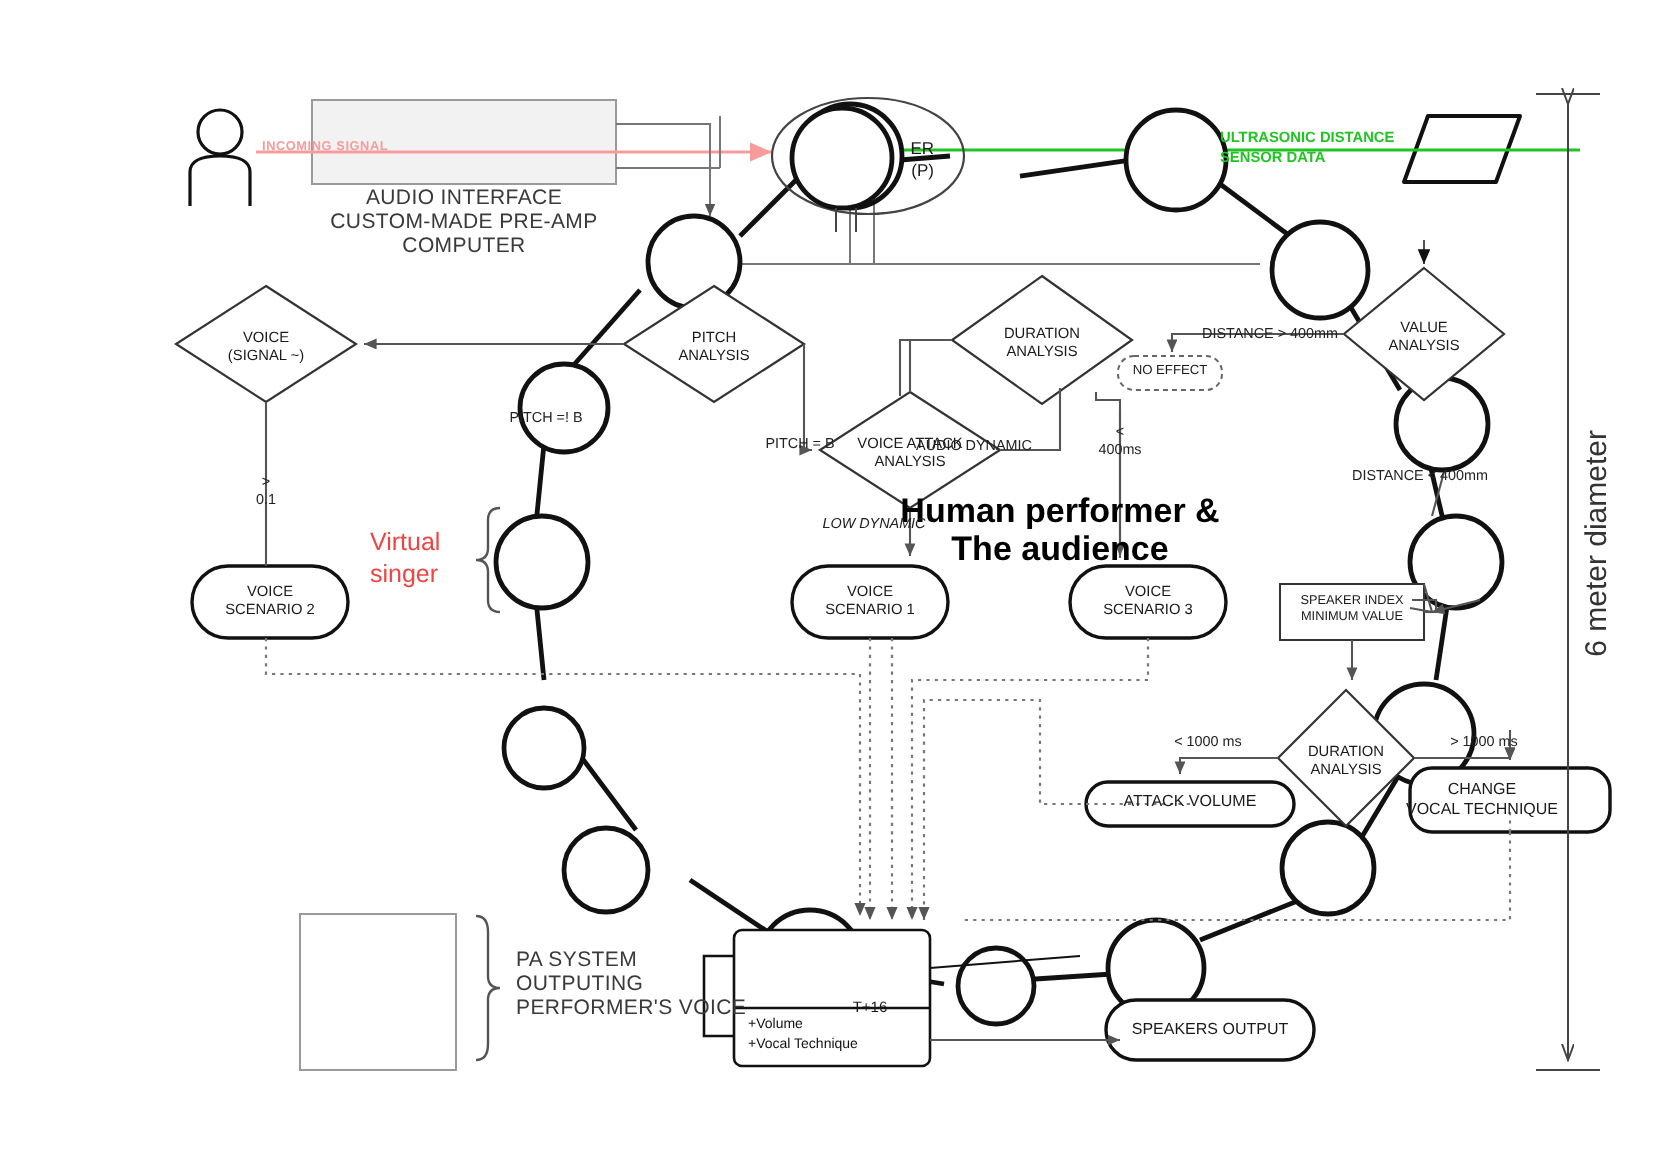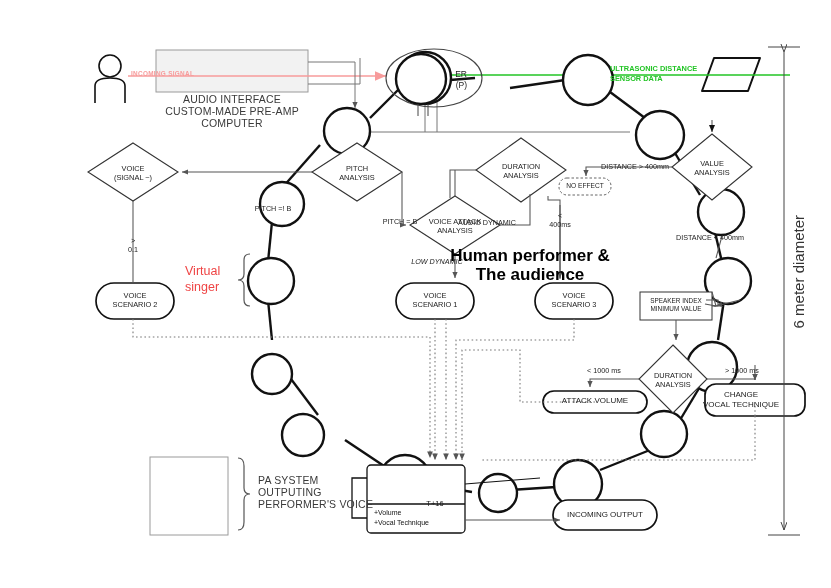--- a/index.html
+++ b/index.html
@@ -240,21 +240,21 @@
   <div class="node-txt" style="left:96px;top:291px;width:78px;">VOICE
 SCENARIO 2</div>
   <div class="node-txt" style="left:396px;top:291px;width:78px;">VOICE
 SCENARIO 1</div>
   <div class="node-txt" style="left:535px;top:291px;width:78px;">VOICE
 SCENARIO 3</div>
   <div class="node-txt" style="left:559px;top:182px;width:52px;font-size:6.6px;">NO EFFECT</div>
   <div class="node-txt" style="left:543px;top:396px;width:104px;font-size:8px;">ATTACK VOLUME</div>
   <div class="node-txt" style="left:691px;top:390px;width:100px;font-size:8px;">CHANGE
 VOCAL TECHNIQUE</div>
-  <div class="node-txt" style="left:553px;top:510px;width:104px;font-size:8px;">INCOMING OUTPUT</div>
+  <div class="node-txt" style="left:553px;top:510px;width:104px;font-size:8px;">SPEAKERS OUTPUT</div>
 
   <div class="node-txt" style="left:640px;top:297px;width:72px;font-size:6.4px;">SPEAKER INDEX
 MINIMUM VALUE</div>
 
   <div class="boxtxt" style="left:374px;top:508px;width:92px;text-align:left;">+Volume
 +Vocal Technique</div>
   <div class="node-txt" style="left:418px;top:483px;width:34px;font-size:7.5px;margin-top:16px;">T+16</div>
 
   <div class="edge-txt" style="left:238px;top:165px;width:70px;margin-top:40px;">PITCH =! B</div>
   <div class="edge-txt" style="left:368px;top:218px;width:64px;">PITCH = B</div>

